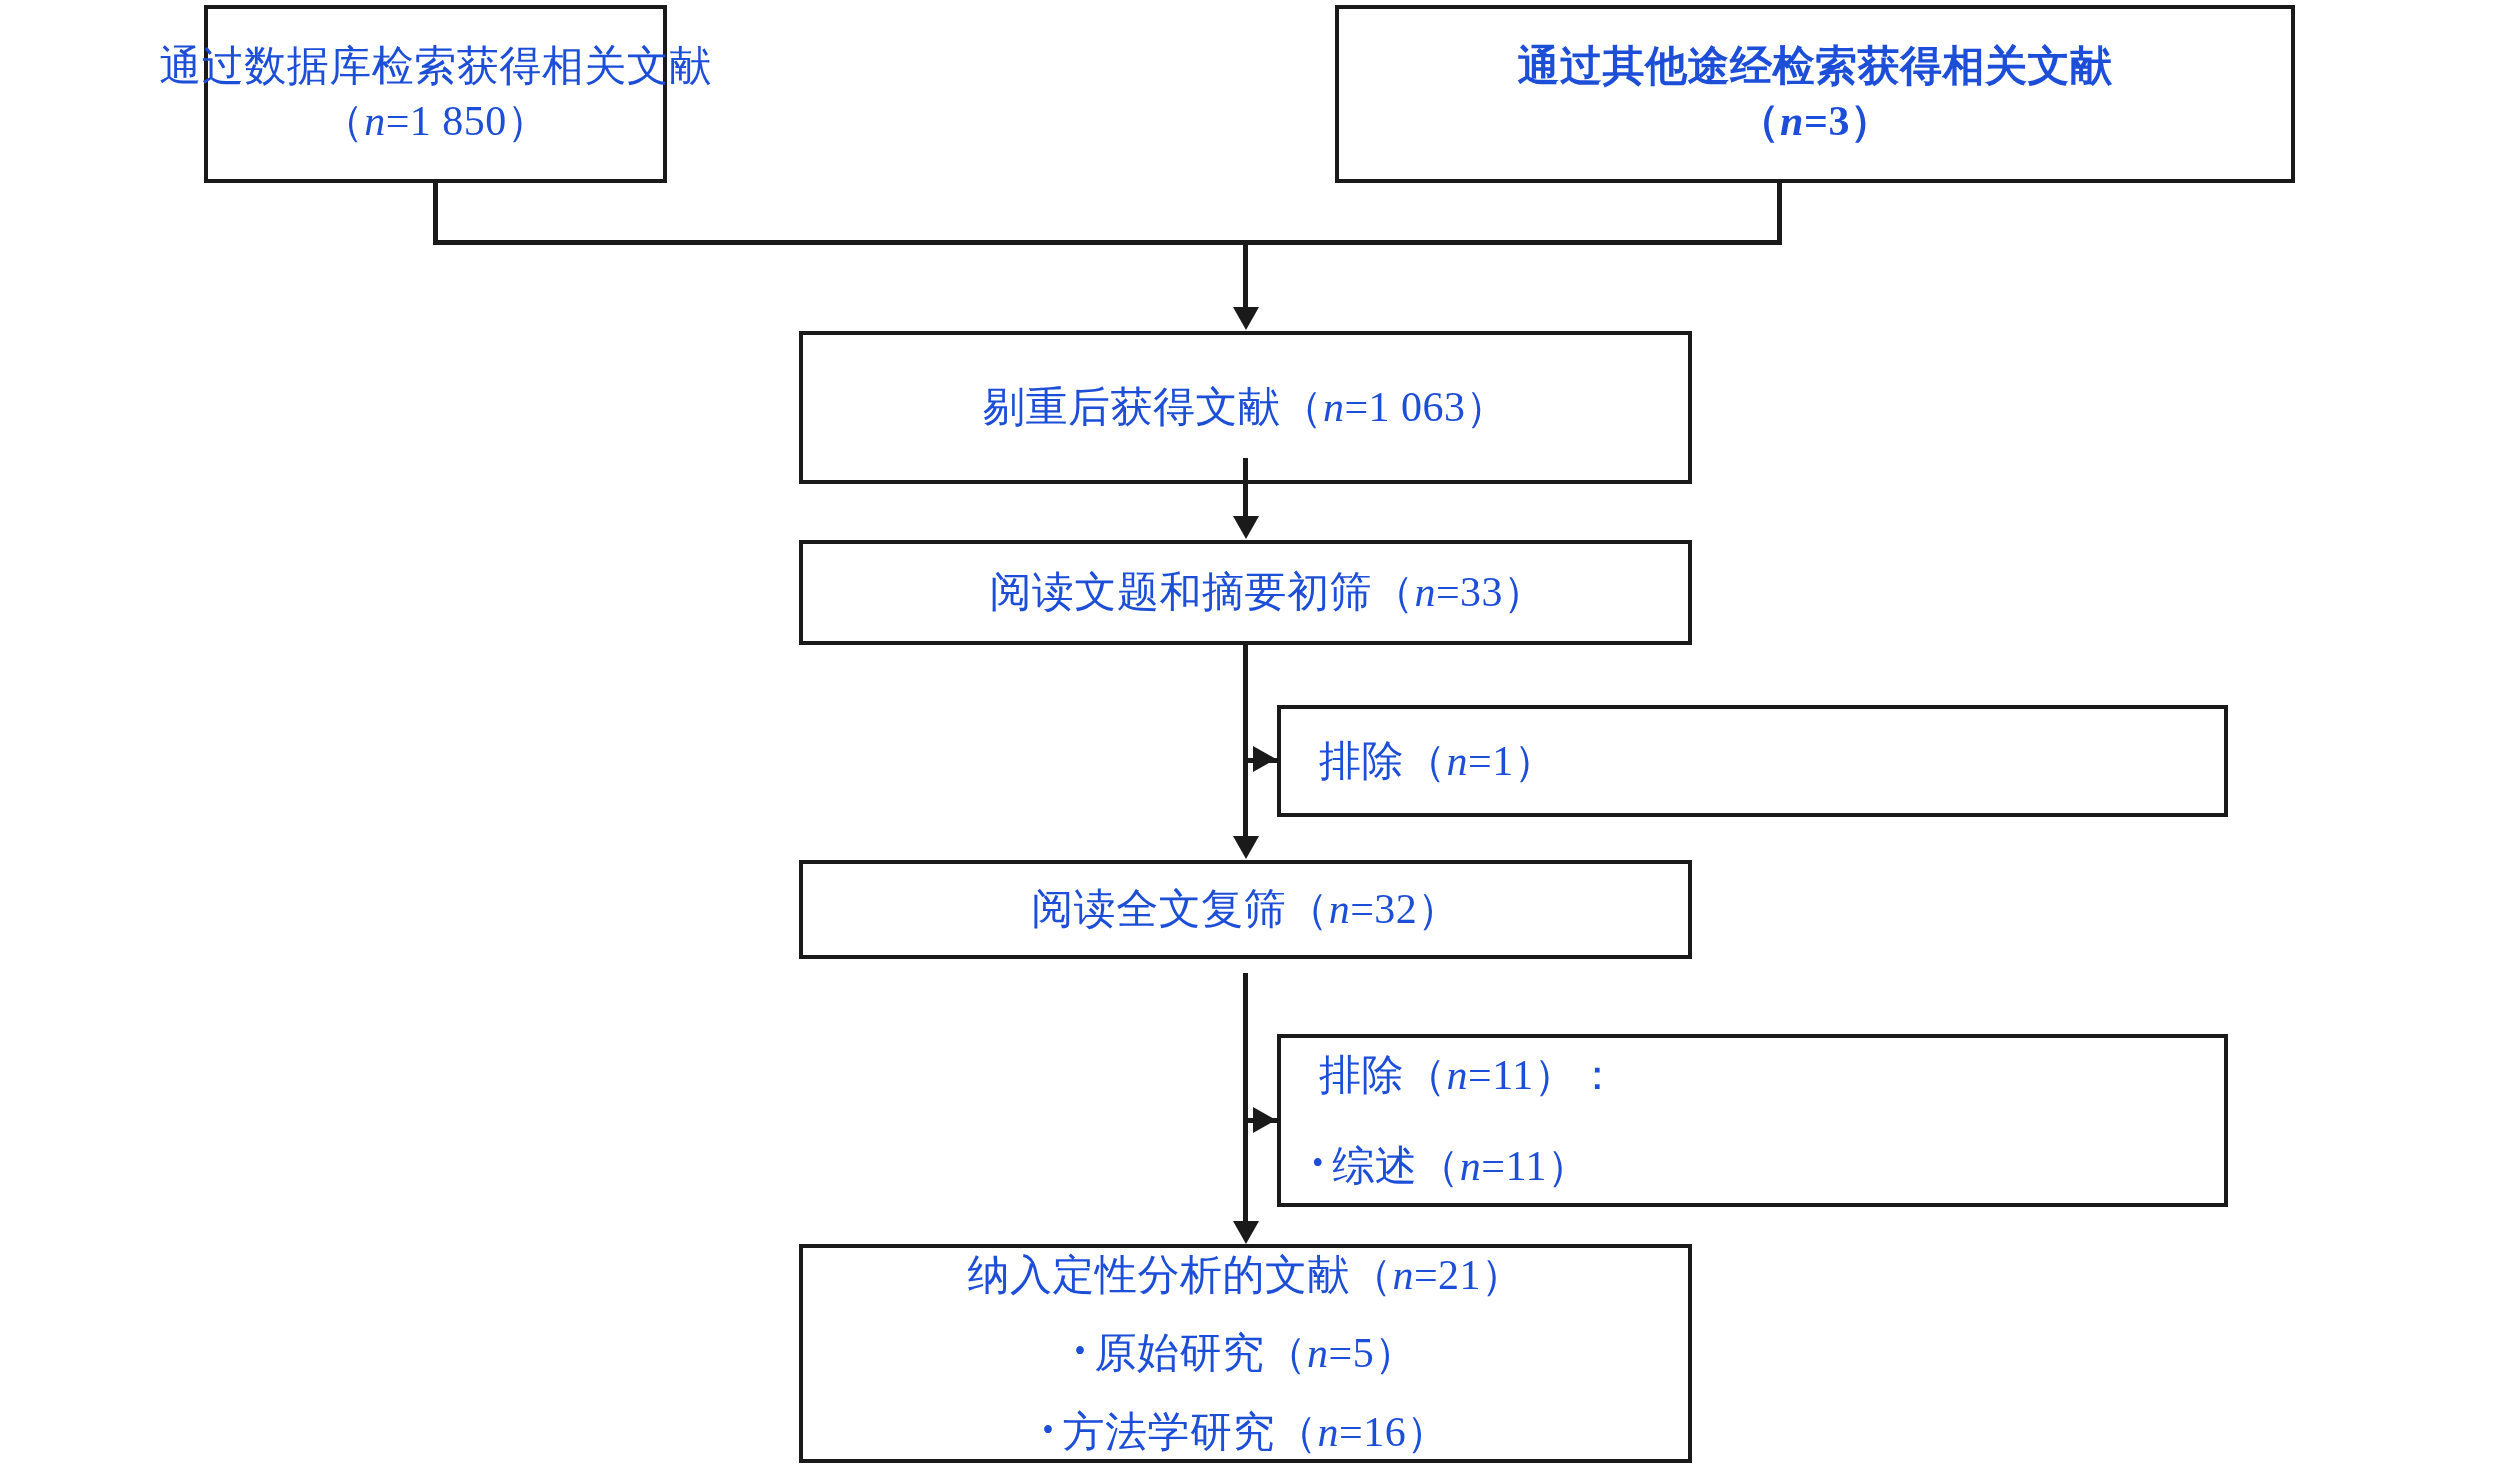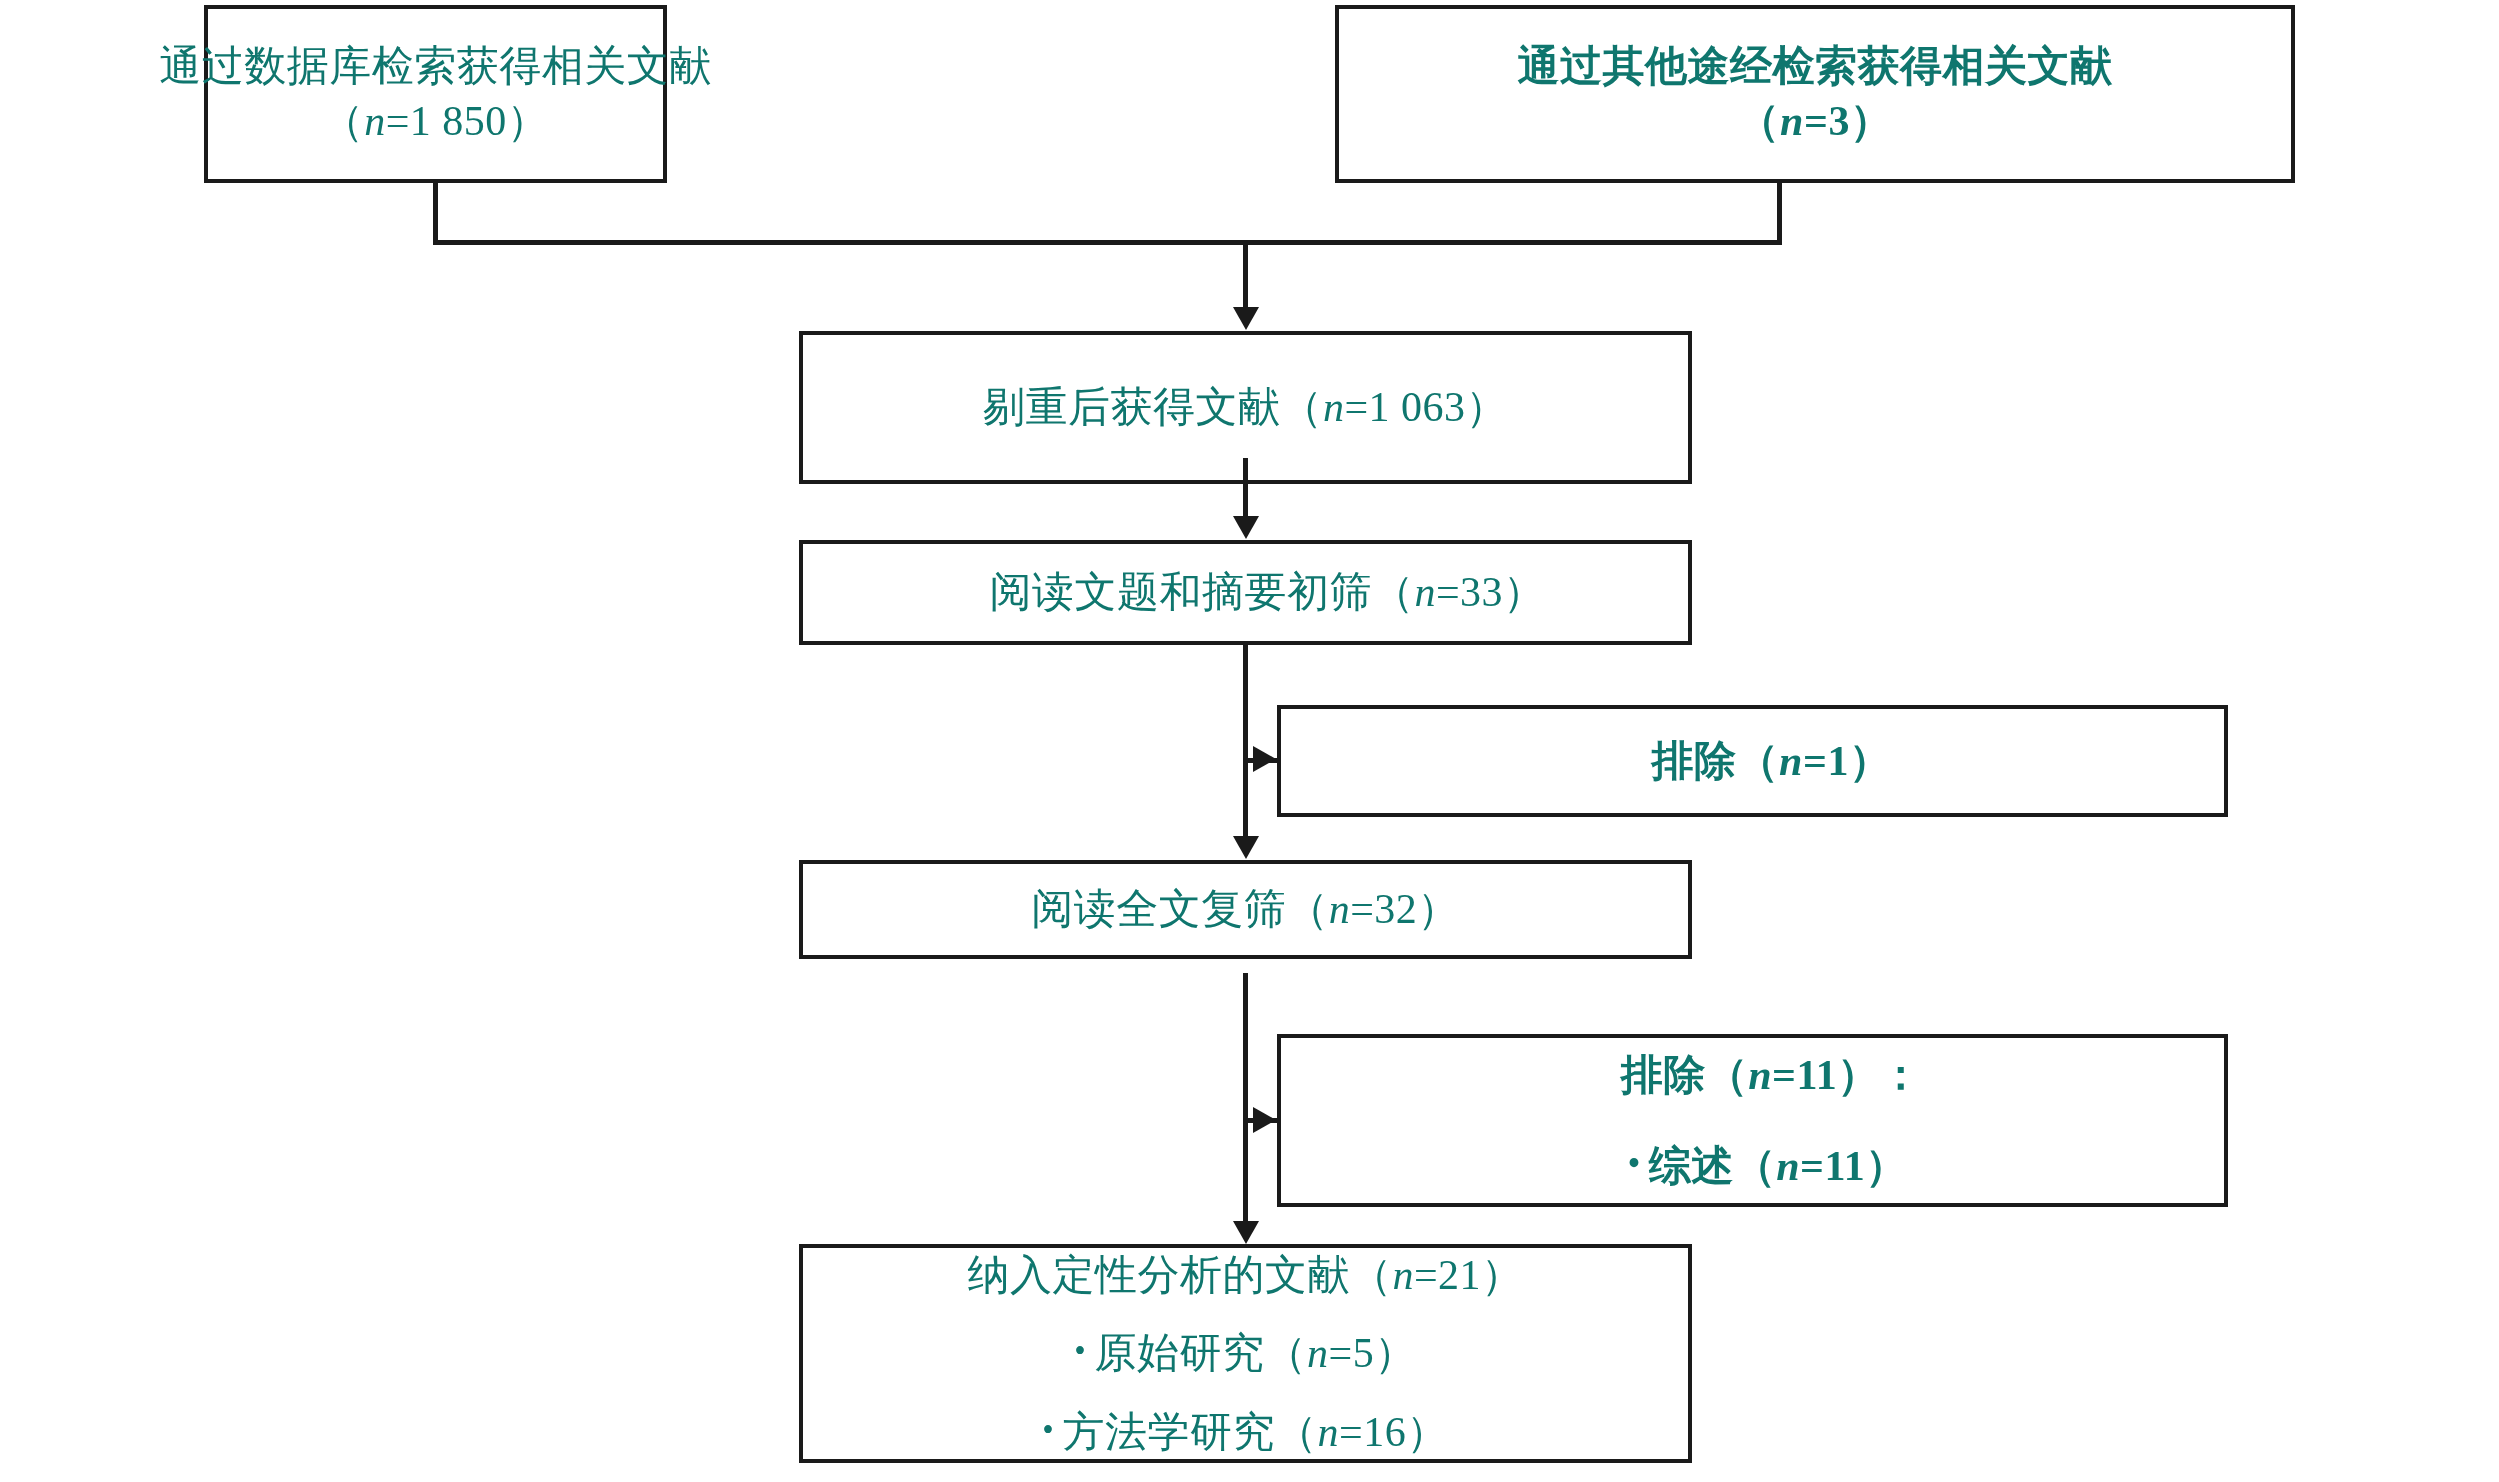--- a/index.html
+++ b/index.html
@@ -7,35 +7,35 @@
     margin: 0;
     padding: 0;
     background: #ffffff;
   }
   #root {
     position: relative;
     width: 2500px;
     height: 1482px;
     background: #ffffff;
     font-family: "Liberation Serif", "DejaVu Serif", serif;
-    color: #0f766e;
+    color: #1d4ed8;
     overflow: hidden;
   }
   
   .box {
     position: absolute;
     box-sizing: border-box;
     border: 4.5px solid #1a1a1a;
     background: #ffffff;
     display: flex;
     flex-direction: column;
     justify-content: center;
   }
   .box.center-align { align-items: center; }
-  .box.left-align   { align-items: center; font-weight: bold; }
+  .box.left-align   { align-items: flex-start; }
 
   .line {
     font-size: 42px;
     line-height: 1.30;
     white-space: nowrap;
     letter-spacing: 0.5px;
   }
   .line.pad-left { padding-left: 38px; }
   .line.indent   { padding-left: 31px; }
 

